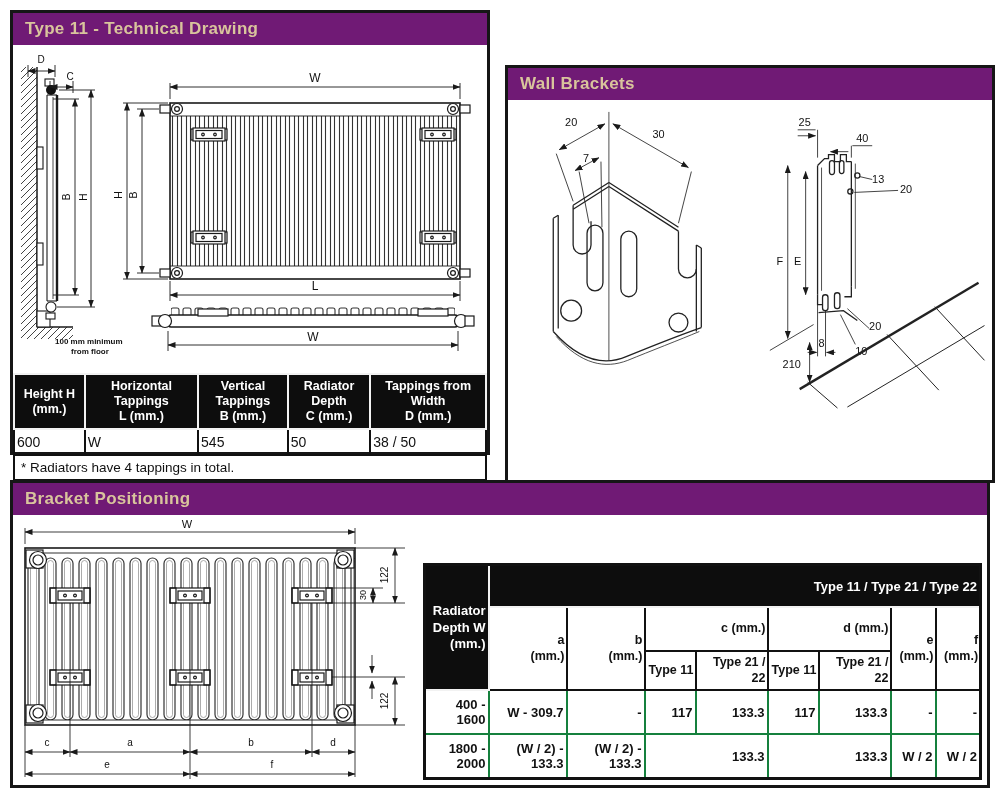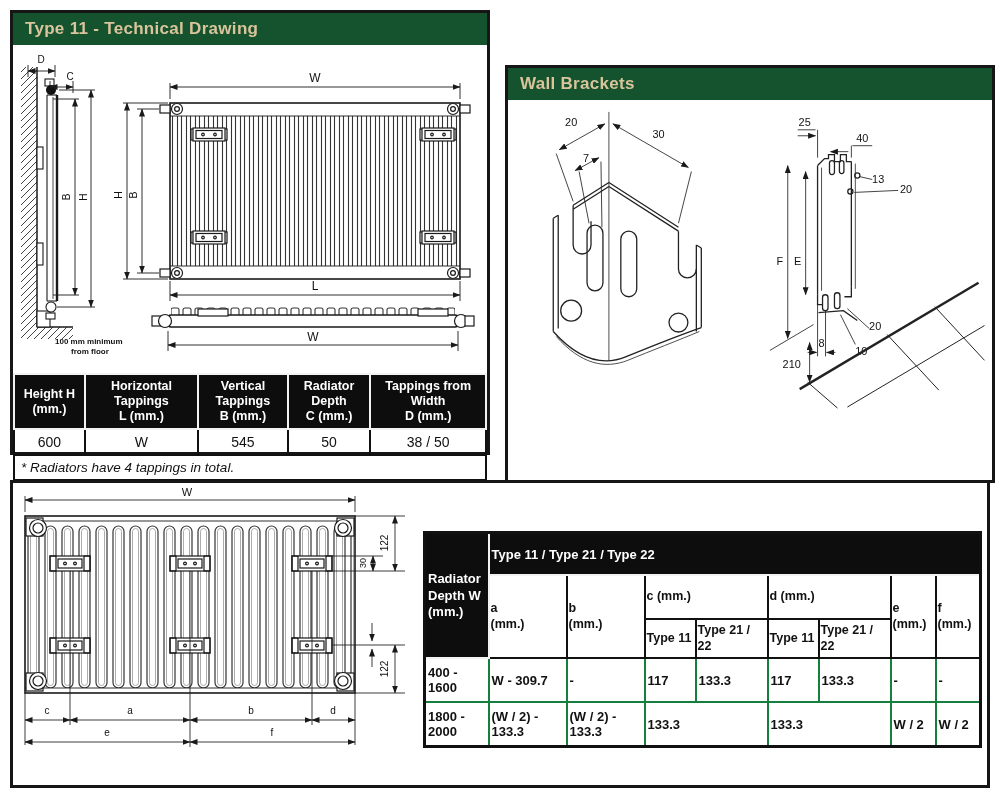--- a/index.html
+++ b/index.html
@@ -1,34 +1,34 @@
 <!DOCTYPE html>
 <html><head>
 <meta charset="utf-8">
 <style>
   html,body{margin:0;padding:0;background:#fff;}
   .page{position:relative;width:1000px;height:794px;background:#fff;overflow:hidden;
         font-family:"Liberation Sans",sans-serif;color:#111;}
   .panel{position:absolute;background:#fff;border:3px solid #161616;box-sizing:border-box;}
-  .panel-header{height:32px;background:#14532d;color:#d9c49c;font-weight:bold;
+  .panel-header{height:32px;background:#701a75;color:#d9c49c;font-weight:bold;
         font-size:17px;line-height:32px;padding:0 12px;letter-spacing:.3px;}
   svg{display:block;}
   svg text{font-family:"Liberation Sans",sans-serif;fill:#111;}
 
   
   table.spec{width:100%;border-collapse:collapse;table-layout:fixed;border:2px solid #111;margin-top:15px;}
   table.spec th{background:#0d0d0d;color:#fff;font-weight:bold;font-size:12.5px;line-height:1.2;
         padding:4px 1px;border:2px solid #f2f2f2;}
   table.spec th span{display:block;}
-  table.spec td{border:2px solid #111;text-align:center;font-size:14px;padding:4px 2px;}
-  table.spec td.foot{text-align:left;font-size:13.5px;padding:4px 6px;font-style:italic;}
+  table.spec td{border:2px solid #111;font-size:14px;padding:4px 2px;}
+  table.spec td.foot{text-align:left;font-size:13.5px;padding:4px 6px;}
 
   
   table.pos{border-collapse:collapse;table-layout:fixed;border:3px solid #111;}
-  table.pos th,table.pos td{text-align:left;vertical-align:middle;}
+  table.pos th,table.pos td{text-align:right;vertical-align:middle;}
   table.pos .blk{background:#0d0d0d;color:#fff;font-weight:bold;font-size:13px;
         border:2px solid #f2f2f2;padding:3px 2px;}
   table.pos .blk span{display:block;line-height:1.25;}
   table.pos th.wht{background:#fff;color:#111;font-weight:bold;font-size:12.5px;
         border:2px solid #111;padding:3px 1px;line-height:1.25;}
   table.pos th.wht span{display:block;}
   table.pos td{border:2px solid #15803d;font-size:13px;font-weight:bold;padding:6px 2px;}
 </style>
 </head>
 <body>
@@ -322,20 +322,23 @@
           <line x1="340" y1="309" x2="478" y2="227" stroke-width="1"></line>
           <line x1="380" y1="236" x2="432" y2="292" stroke-width="1"></line>
           <line x1="428" y1="208" x2="478" y2="262" stroke-width="1"></line>
           <line x1="300" y1="284" x2="330" y2="310" stroke-width="1"></line>
         </g>
       </g>
     </svg>
   </section>
 
   <section class="panel" style="left:10px;top:480px;width:980px;height:308px;">
+    <div class="panel-header">
+      <span>Bracket Positioning</span>
+    </div>
 
     <div style="display:flex;align-items:flex-start;">
       <svg width="400" height="268" viewBox="0 0 400 268">
         <defs>
           <marker id="a3" viewBox="0 0 8 6" markerWidth="8" markerHeight="6" refX="7.5" refY="3" orient="auto-start-reverse" markerUnits="userSpaceOnUse">
             <path d="M0,0L8,3L0,6Z" fill="#1a1a1a"></path>
           </marker>
           <pattern id="t3" x="12" y="38" width="17" height="172" patternUnits="userSpaceOnUse">
             <rect x="3" y="5" width="11" height="162" rx="5.5" fill="#fff" stroke="#333" stroke-width="1.2"></rect>
             <rect x="5.5" y="7.5" width="6" height="157" rx="3" fill="none" stroke="#888" stroke-width="0.7"></rect>

